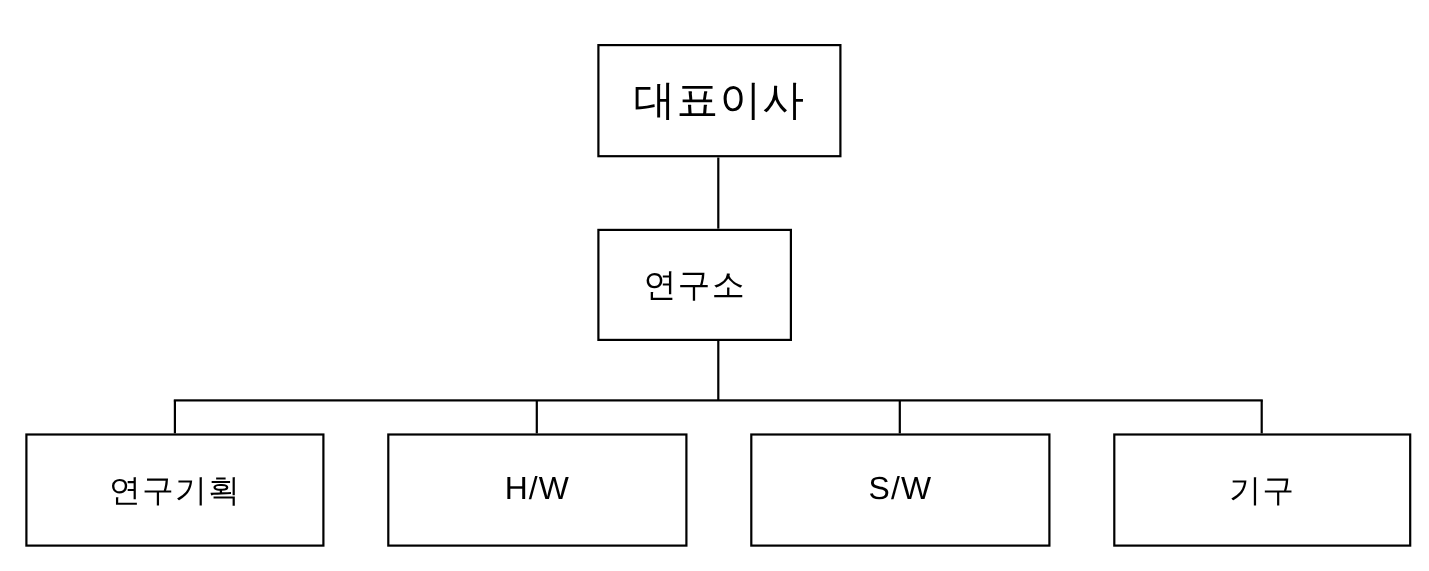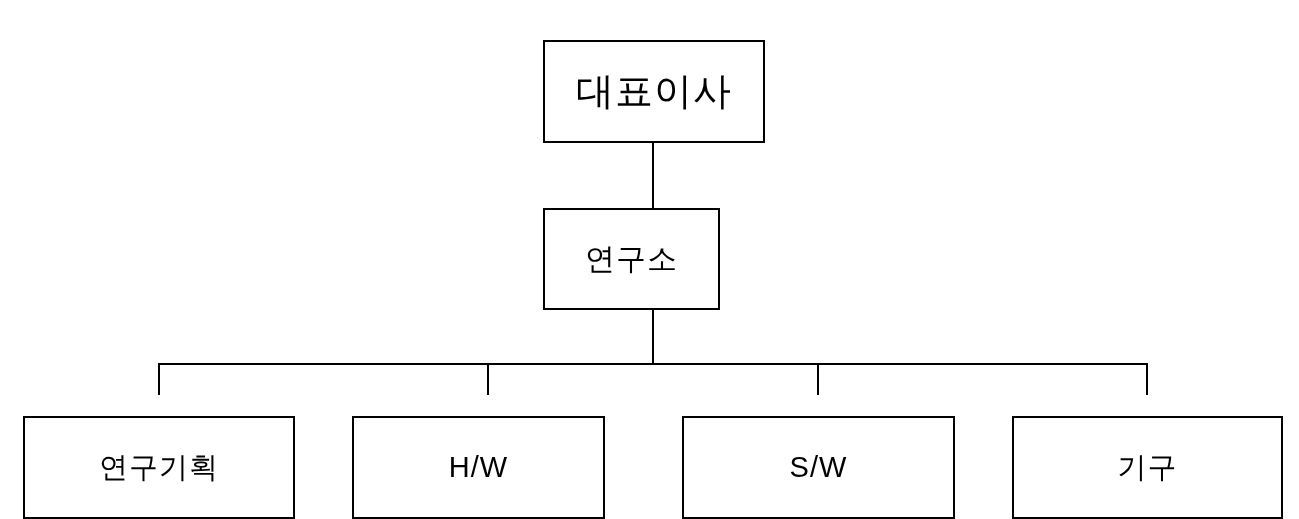--- a/index.html
+++ b/index.html
@@ -29,25 +29,25 @@
   }
   .node-root {
     left: 543px; top: 40px; width: 222px; height: 103px;
     font-size: 38px;
   }
   .node-branch {
     left: 543px; top: 208px; width: 177px; height: 102px;
     font-size: 30px;
   }
   .node-leaf {
-    top: 416px; height: 103px;
+    top: 394px; height: 103px;
     font-size: 29px;
   }
   .leaf-0 { left: 23px;   width: 272px; }
-  .leaf-1 { left: 352px;  width: 253px; }
+  .leaf-1 { left: 352px;  width: 273px; }
   .leaf-2 { left: 682px;  width: 273px; }
   .leaf-3 { left: 1012px; width: 271px; }
   .line {
     position: absolute;
     background: #000000;
   }
   .v-root-branch { left: 652px; top: 143px; width: 2px; height: 65px; }
   .v-branch-rail { left: 652px; top: 310px; width: 2px; height: 54px; }
   .h-rail        { left: 158px; top: 363px; width: 990px; height: 2px; }
   .drop          { top: 364px; width: 2px; height: 31px; }

